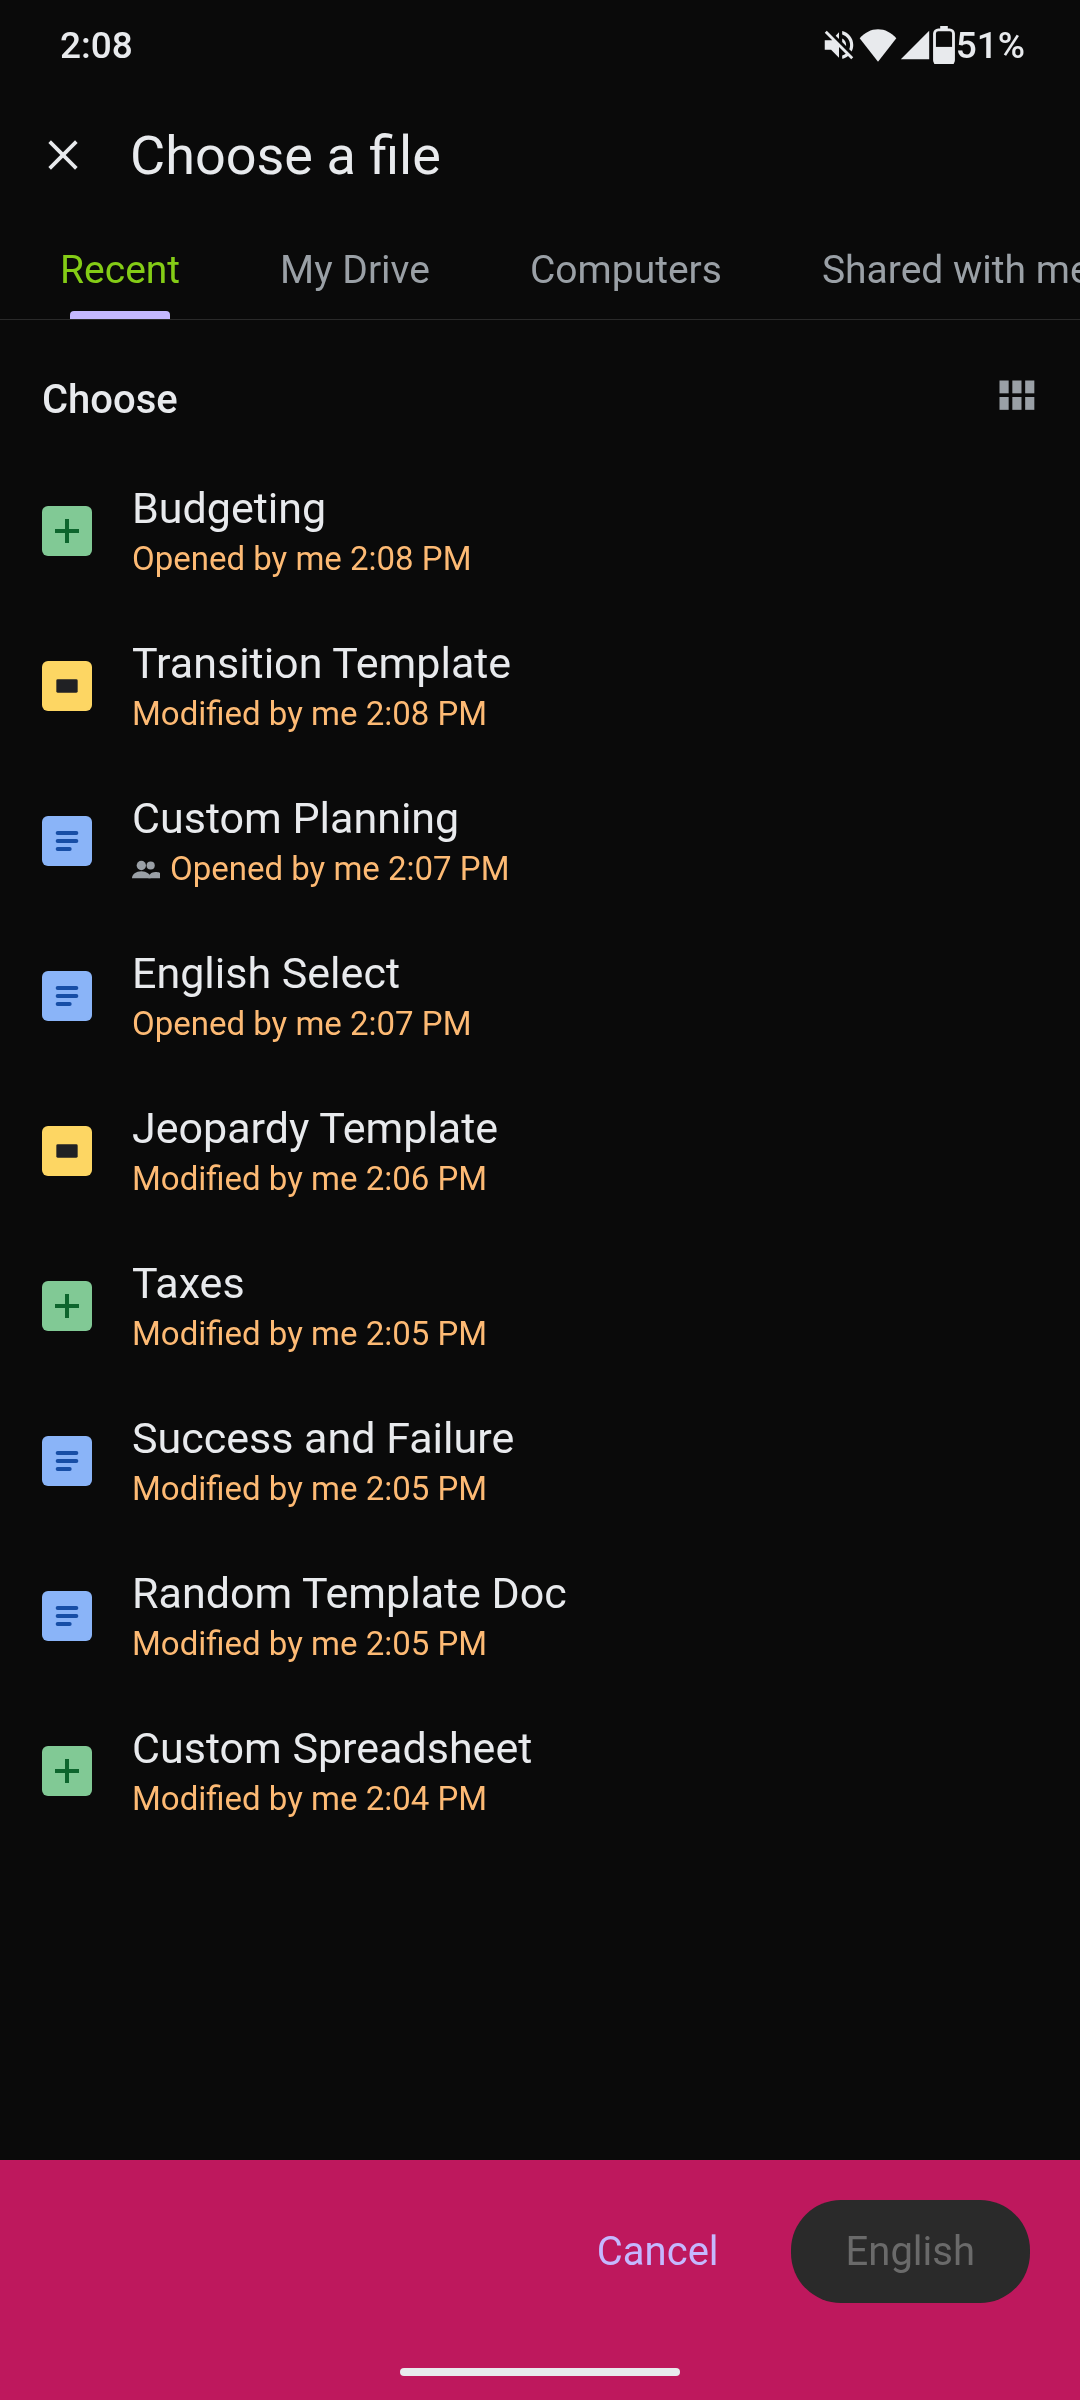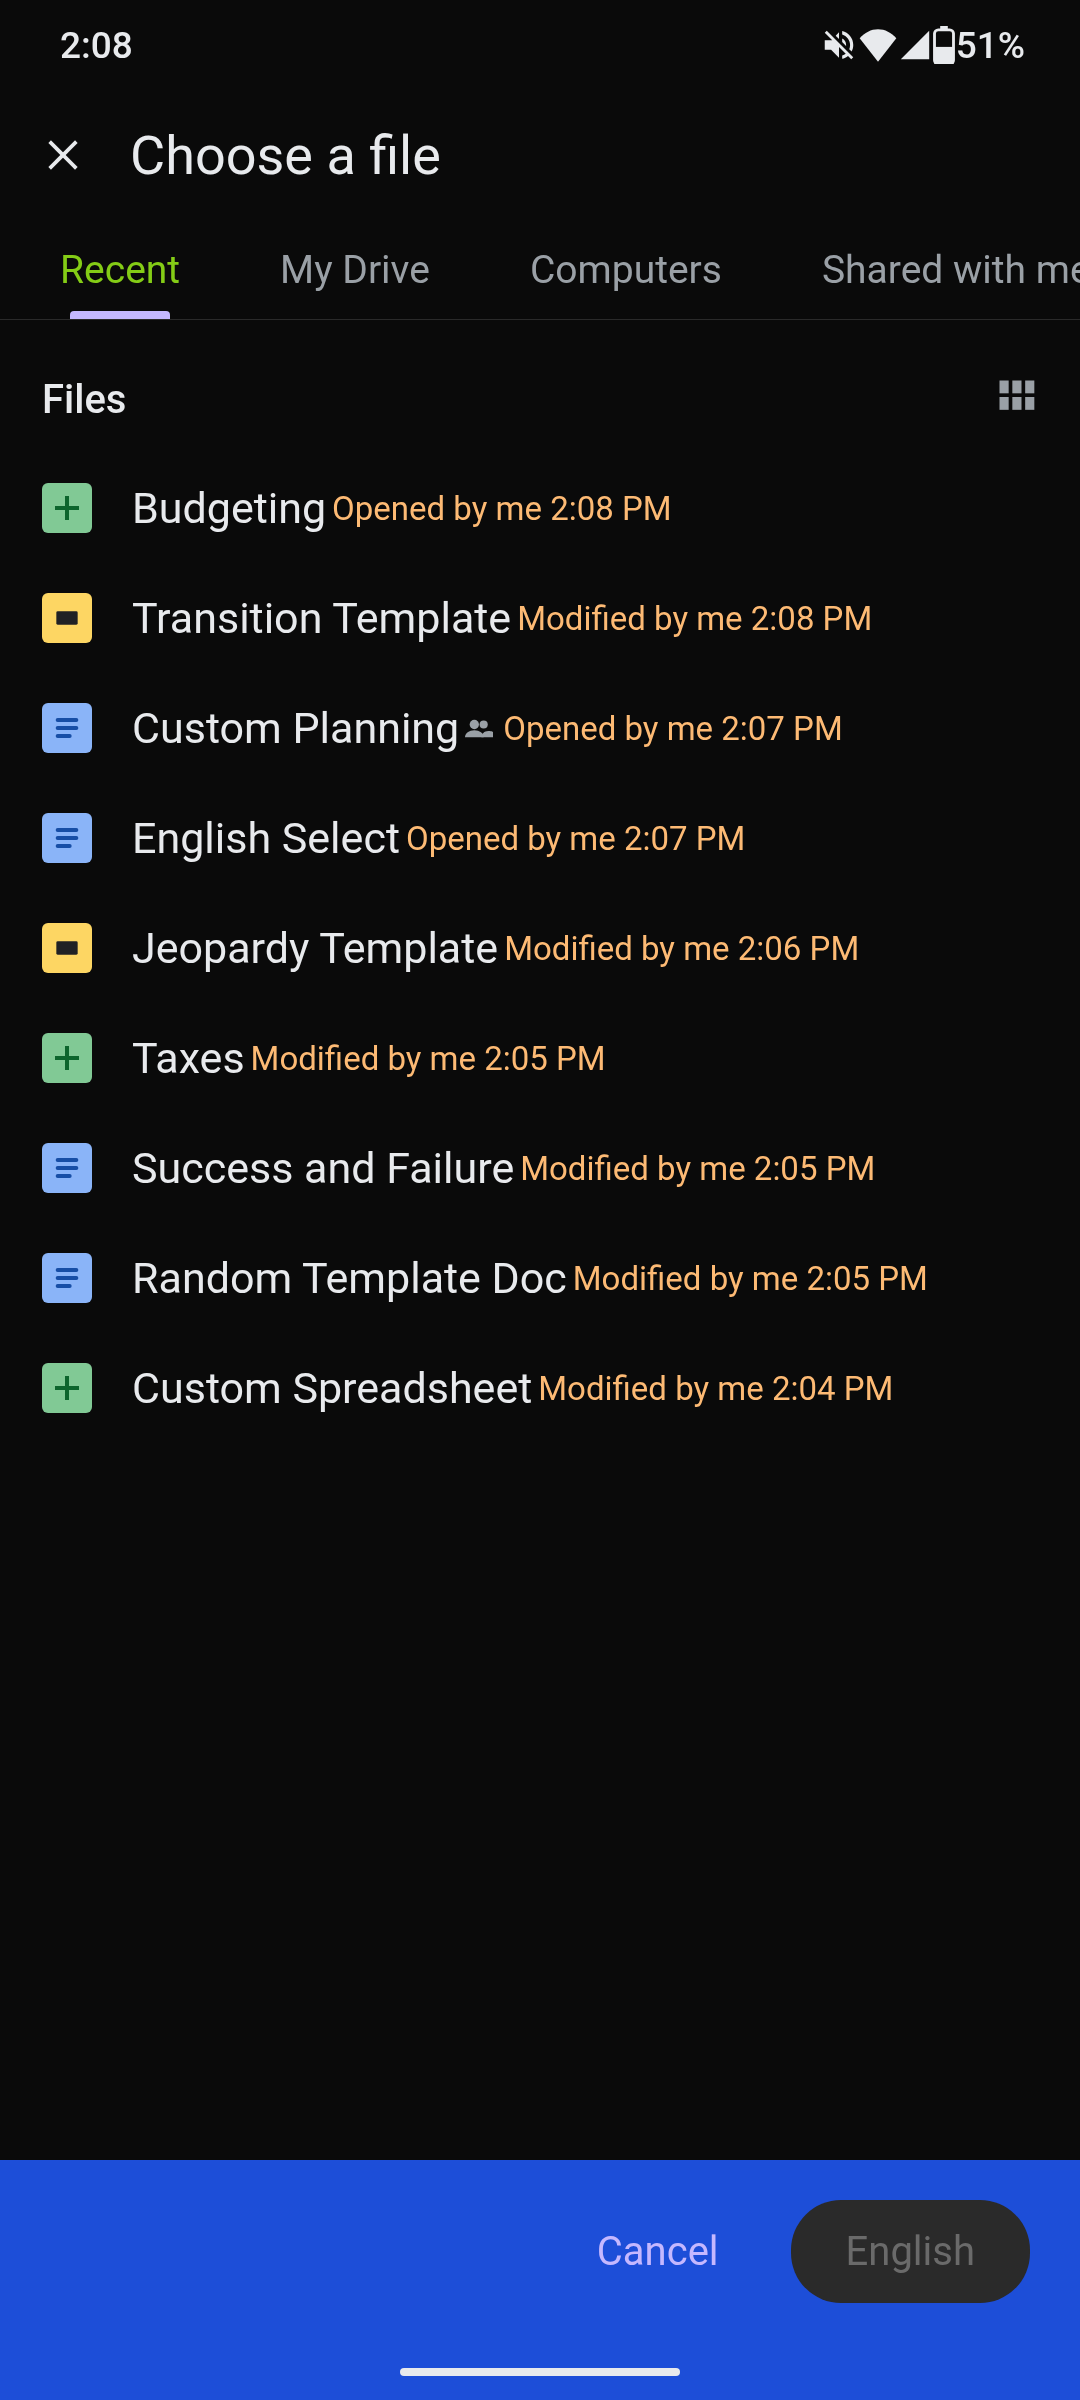--- a/index.html
+++ b/index.html
@@ -108,21 +108,21 @@
       display: flex;
       align-items: center;
       justify-content: center;
       flex-shrink: 0;
     }
     .icon-sheets { background: #81c995; }
     .icon-slides { background: #fdd663; }
     .icon-docs { background: #8ab4f8; }
     .file-info {
       display: flex;
-      flex-direction: row;
+      flex-direction: column;
       gap: 6px;
     }
     .file-name {
       font-size: 43px;
       font-weight: 400;
       color: #e8eaed;
     }
     .file-meta {
       font-size: 33px;
       color: #fdba74;
@@ -133,21 +133,21 @@
     .shared-icon {
       width: 28px;
       height: 20px;
     }
     .bottom-bar {
       position: absolute;
       bottom: 0;
       left: 0;
       right: 0;
       height: 240px;
-      background: #1d4ed8;
+      background: #be185d;
       display: flex;
       justify-content: flex-end;
       align-items: flex-start;
       padding: 40px 50px 0 0;
       gap: 30px;
     }
     .btn {
       padding: 28px 42px;
       font-size: 40px;
       border-radius: 50px;
@@ -207,21 +207,21 @@
 </div>
 
 <div class="tabs">
   <div class="tab active">Recent</div>
   <div class="tab">My Drive</div>
   <div class="tab">Computers</div>
   <div class="tab">Shared with me</div>
 </div>
 
 <div class="section-header">
-  <div class="section-title">Files</div>
+  <div class="section-title">Choose</div>
   <div class="view-toggle">
     <svg width="44" height="44" viewBox="0 0 24 24" fill="#9aa0a6">
         <rect x="3" y="3" width="5" height="7"></rect>
         <rect x="10" y="3" width="5" height="7"></rect>
         <rect x="17" y="3" width="5" height="7"></rect>
         <rect x="3" y="12" width="5" height="7"></rect>
         <rect x="10" y="12" width="5" height="7"></rect>
         <rect x="17" y="12" width="5" height="7"></rect>
       </svg>
   </div>

